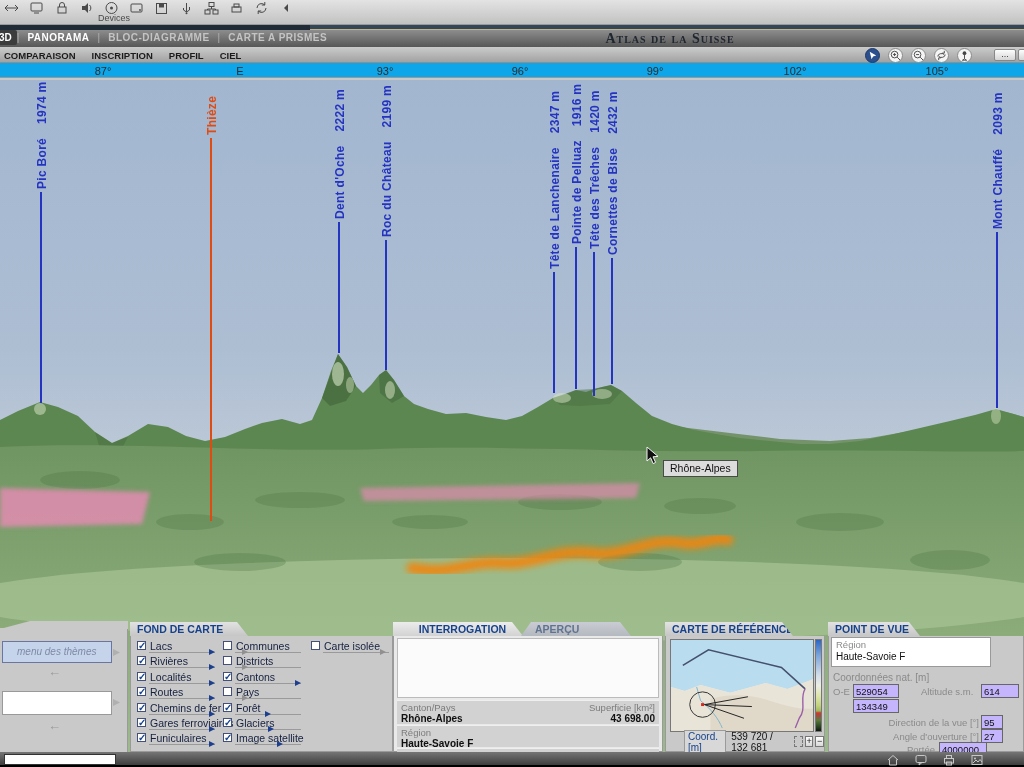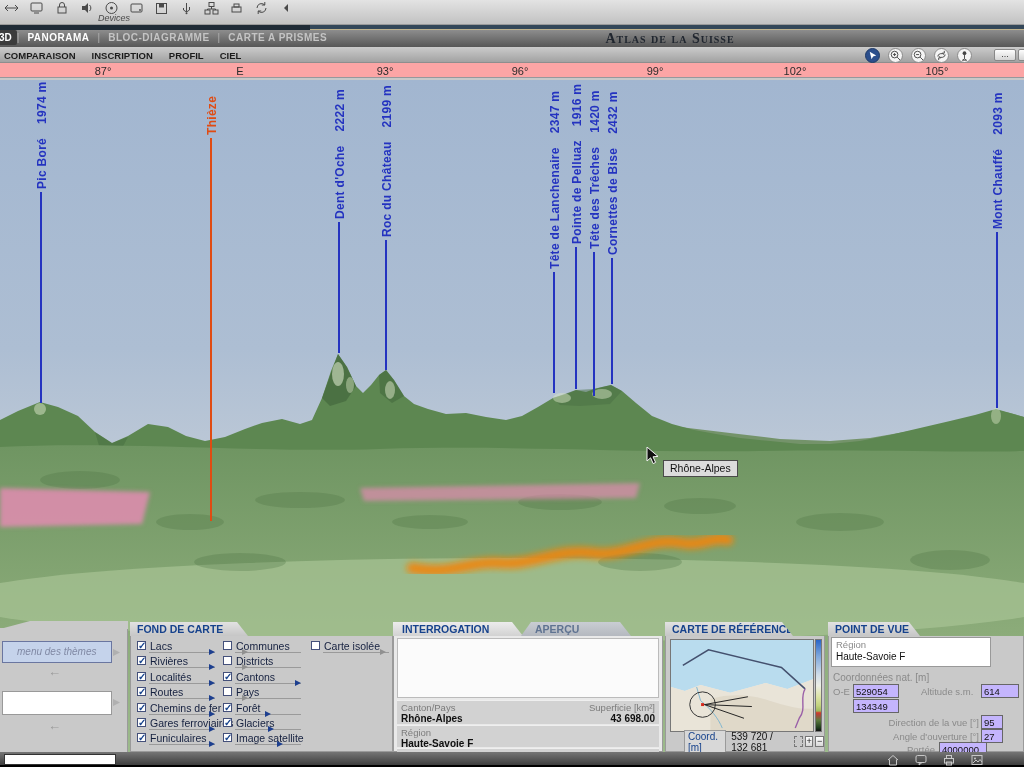--- a/index.html
+++ b/index.html
@@ -2,21 +2,21 @@
 <html><head>
 <meta charset="utf-8">
 <style>
   * { margin:0; padding:0; box-sizing:border-box; }
   html,body { width:1024px; height:767px; overflow:hidden; background:#000;
     font-family:"Liberation Sans", sans-serif; }
   #stage { position:relative; width:1024px; height:767px; background:#c8c8c8; }
 
   
   #vm-bar { position:absolute; left:0; top:0; width:1024px; height:25px;
-    background:linear-gradient(#e3e3e3,#c2c2c2); border-bottom:1px solid #9a9a9a;font-style:italic; }
+    background:linear-gradient(#e3e3e3,#c2c2c2); border-bottom:1px solid #9a9a9a; }
   #vm-icons { position:absolute; left:2px; top:1px; display:flex; gap:7px; align-items:center; }
   .vm-icon { width:18px; height:14px; display:flex; align-items:center; justify-content:center; }
   #devices-label { position:absolute; left:98px; top:13px; font-size:9px; color:#4a4a4a; }
 
   
   #navy-strip { position:absolute; left:0; top:25px; width:1024px; height:5px; background:#334759; }
   #navy-strip .darker { position:absolute; left:0; top:0; width:310px; height:5px; background:#1f2b36; }
   #navy-strip .tanline { position:absolute; left:310px; top:4px; width:714px; height:1px; background:#bfb28c; }
 
   
@@ -41,21 +41,21 @@
   .tool-btn { width:15px; height:15px; border-radius:50%; background:#f4f4f4;
     border:1px solid #8a8a8a; display:flex; align-items:center; justify-content:center; }
   .tool-btn.active { background:#2b4e8c; border-color:#203a66; }
   #more-btn { position:absolute; right:8px; top:2px; width:22px; height:12px; background:linear-gradient(#fdfdfd,#d5d5d5);
     border:1px solid #888; border-radius:2px; font-size:9px; color:#333; text-align:center; line-height:9px; }
   #edge-btn { position:absolute; right:-8px; top:2px; width:14px; height:12px; background:linear-gradient(#fdfdfd,#d5d5d5);
     border:1px solid #888; border-radius:2px; }
 
   
   #ruler { position:absolute; left:0; top:63px; width:1024px; height:15px;
-    background:#fca5a5; border-bottom:1px solid #97989c; }
+    background:#0ea5e9; border-bottom:1px solid #97989c; }
   .ruler-tick { position:absolute; top:2px; width:44px; text-align:center; font-size:11px; color:#2c2c2c; }
 
   
   #viewport { position:absolute; left:0; top:80px; width:1024px; height:672px;
     background:linear-gradient(180deg,#a2b6d0 0%,#adbed3 40%,#c2ccd8 62%,#cdd4dc 75%); }
   #terrain { position:absolute; left:0; top:0; }
   .pk-line { position:absolute; width:2px; }
   .pk-label { position:absolute; transform:rotate(-90deg); transform-origin:0 0;
     white-space:nowrap; font-weight:bold; font-size:12px; letter-spacing:.3px; }
   .pk-name { margin-right:14px; }
@@ -92,21 +92,21 @@
   .chk-label { font-size:10.5px; color:#15203f; }
   .chk-slider { position:absolute; left:12px; top:12px; width:66px; height:1px; background:#9a9a9a; }
   .chk-slider .arrow { position:absolute; top:-3px; width:0; height:0;
     border-left:6px solid #1d3f8f; border-top:3.5px solid transparent; border-bottom:3.5px solid transparent; }
   .chk-slider .arrow.gray { border-left-color:#909090; }
 
   
   #int-tabs { position:absolute; left:393px; top:542px; width:270px; height:14px; }
   #int-tab-active { position:absolute; left:0; top:0; width:130px; height:14px;
     background:linear-gradient(#ececec,#d2d2d2); color:#16428c; font-weight:bold; font-size:10.5px;
-    padding:1px 0 0 9px; clip-path:polygon(0 0, calc(100% - 11px) 0, 100% 100%, 0 100%); }
+    padding:1px 0 0 9px; clip-path:polygon(0 0, calc(100% - 11px) 0, 100% 100%, 0 100%);text-align:center; }
   #int-tab-inactive { position:absolute; left:128px; top:0; width:110px; height:14px;
     background:linear-gradient(#c9cdd3,#b4b8bf); color:#5f7391; font-weight:bold; font-size:10.5px;
     padding:1px 0 0 14px; clip-path:polygon(10px 0, calc(100% - 11px) 0, 100% 100%, 0 100%); }
   #int-body { left:393px; top:556px; width:270px; height:116px; background:#e9e9e9; }
   #int-white { position:absolute; left:3px; top:2px; right:3px; height:60px; background:#fbfbfb; border:1px solid #bbb; }
   .int-row { position:absolute; left:3px; right:3px; background:#d2d2d2; border-top:1px solid #efefef; }
   .int-lbl { font-size:9.5px; color:#7c7c7c; }
   .int-val { font-size:10px; color:#101010; font-weight:bold; }
   #int-row1 { top:64px; height:24px; }
   #int-row2 { top:89px; height:22px; }

